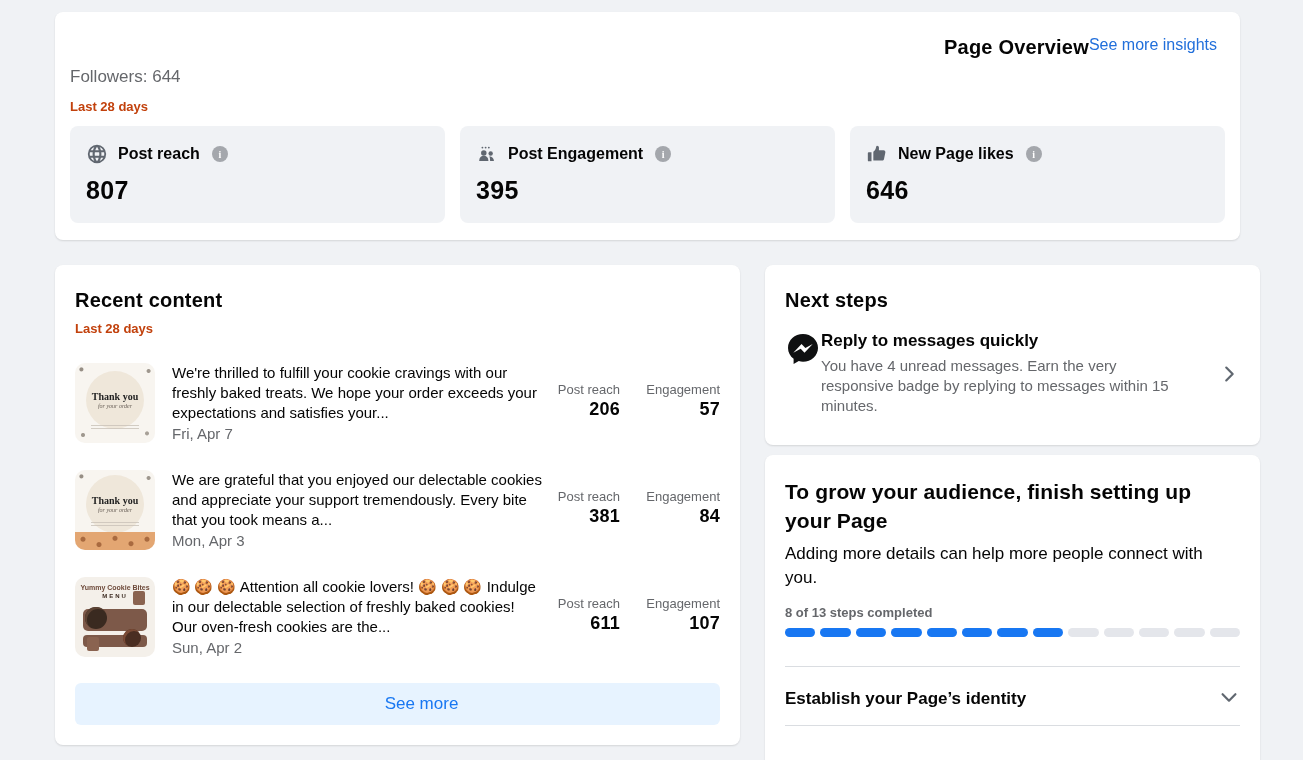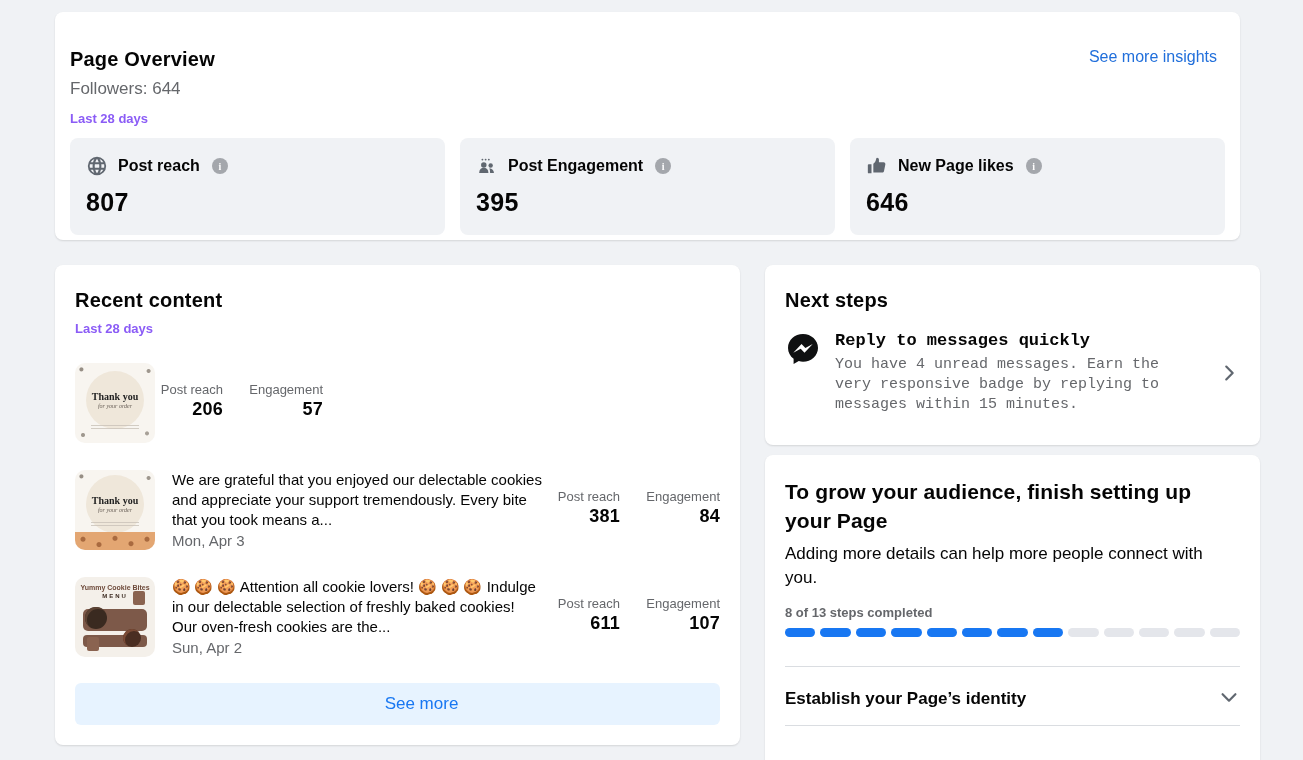--- a/index.html
+++ b/index.html
@@ -12,25 +12,25 @@
     overflow:hidden;
   }
   .card {
     position:absolute;
     background:#fff;
     border-radius:8px;
     box-shadow:0 1px 2px rgba(0,0,0,.12);
   }
   
   .card-top { left:55px; top:12px; width:1185px; height:228px; padding:24px 15px 15px; }
-  .overview-head { display:flex; justify-content:space-between; align-items:flex-start;margin-top:12px; }
+  .overview-head { display:flex; justify-content:flex-end; align-items:flex-start; }
   .page-title { font-size:20px; font-weight:700; letter-spacing:.2px; }
   .see-insights { font-size:16px; color:#216fdb; cursor:pointer; margin-right:8px; }
   .followers { font-size:17px; color:#65676b; margin-top:8px; }
-  .period { font-size:13px; font-weight:600; color:#8b5cf6; margin-top:12px; }
+  .period { font-size:13px; font-weight:600; color:#c2410c; margin-top:12px; }
   .tiles { display:flex; gap:15px; margin-top:12px; }
   .tile {
     flex:1; background:#f0f2f5; border-radius:8px; height:97px;
     padding:17px 16px 14px;
   }
   .tile-head { display:flex; align-items:center; gap:10px; }
   .tile-icon { width:22px; height:22px; display:inline-flex; color:#606770; }
   .tile-icon svg { width:22px; height:22px; fill:currentColor; }
   .tile-label { font-size:16px; font-weight:600; }
   .info-icon {
@@ -107,21 +107,21 @@
   .see-more-btn {
     margin-top:26px; width:100%; height:42px; border:none; border-radius:6px;
     background:#e7f3ff; color:#1877f2; font-size:17px; font-weight:500;
     font-family:"Liberation Sans",sans-serif; cursor:pointer;
     display:flex; align-items:center; justify-content:center;padding-left:48px;
   }
   
   .card-next { left:765px; top:265px; width:495px; height:180px; padding:24px 20px 20px; }
   .next-row { display:flex; margin-top:19px; align-items:flex-start; cursor:pointer; }
   .msgr-icon { width:36px; height:36px; flex:0 0 36px; }
-  .next-body { margin-left:14px; flex:1;font-family:Liberation Mono, monospace; }
+  .next-body { flex:1; }
   .next-title { font-size:17px; font-weight:600; }
   .next-desc { font-size:15px; line-height:20px; color:#65676b; margin-top:5px; width:365px; }
   .chev { width:22px; height:22px; color:#606770; align-self:center; margin-left:6px; }
   .chev svg { width:22px; height:22px; stroke:currentColor; fill:none; stroke-width:2.4; stroke-linecap:round; stroke-linejoin:round; }
   
   .card-grow { left:765px; top:455px; width:495px; height:330px; padding:22px 20px 20px; }
   .grow-title { font-size:21px; font-weight:700; line-height:29px; letter-spacing:.1px; width:450px; }
   .grow-sub { font-size:17px; line-height:24px; margin-top:7px; width:430px; }
   .steps-label { font-size:13px; font-weight:600; color:#65676b; margin-top:15px; }
   .progress { display:flex; gap:5px; margin-top:8px; }
@@ -198,20 +198,24 @@
   <div class="period">Last 28 days</div>
 
   <div class="post-row">
     <div class="thumb thumb1">
       <div class="ty-circle">
         <span class="ty-title">Thank you</span>
         <span class="ty-script">for your order</span>
       </div>
       <div class="ty-lines"></div>
     </div>
+    <div class="post-body">
+      <div class="post-text">We're thrilled to fulfill your cookie cravings with our freshly baked treats. We hope your order exceeds your expectations and satisfies your...</div>
+      <div class="post-date">Fri, Apr 7</div>
+    </div>
     <div class="post-stats">
       <div class="stat-col stat-col-reach">
         <div class="stat-label">Post reach</div>
         <div class="stat-value">206</div>
       </div>
       <div class="stat-col stat-col-eng">
         <div class="stat-label">Engagement</div>
         <div class="stat-value">57</div>
       </div>
     </div>

